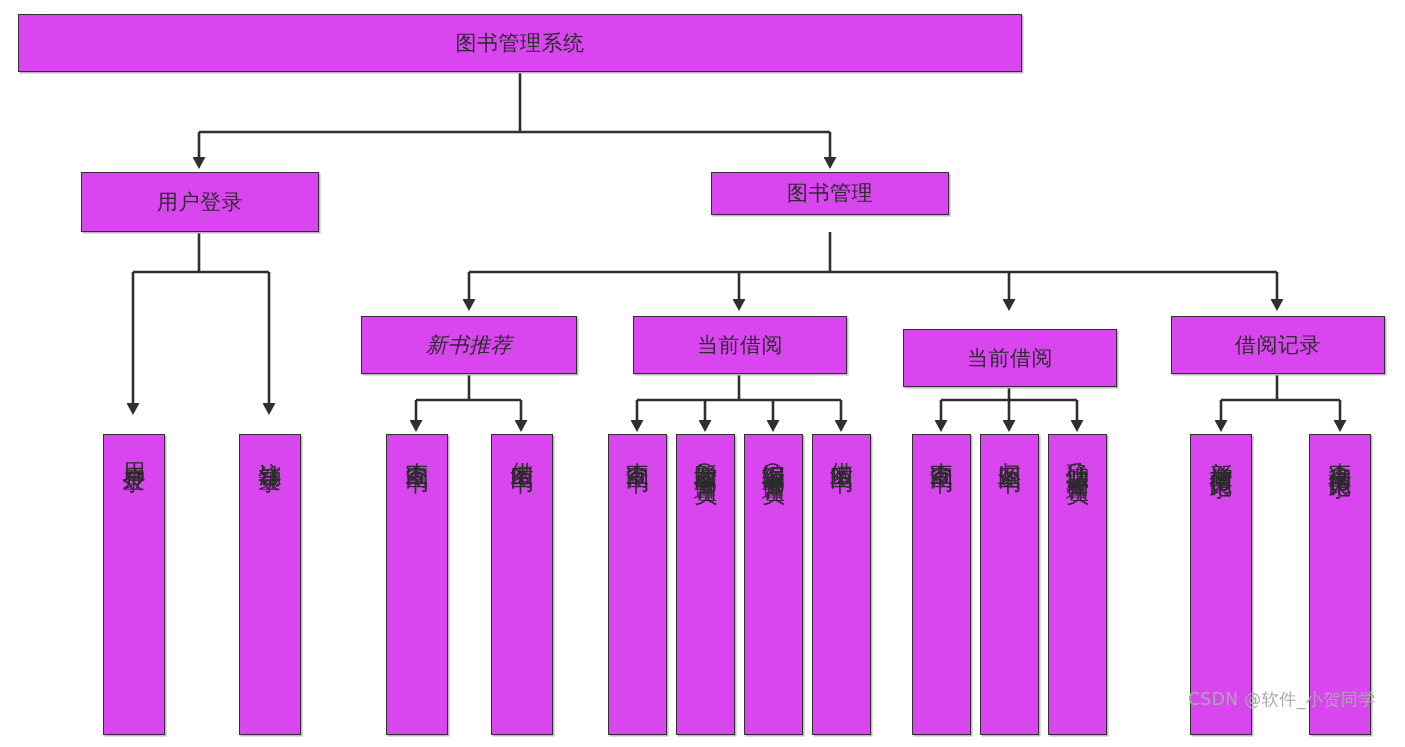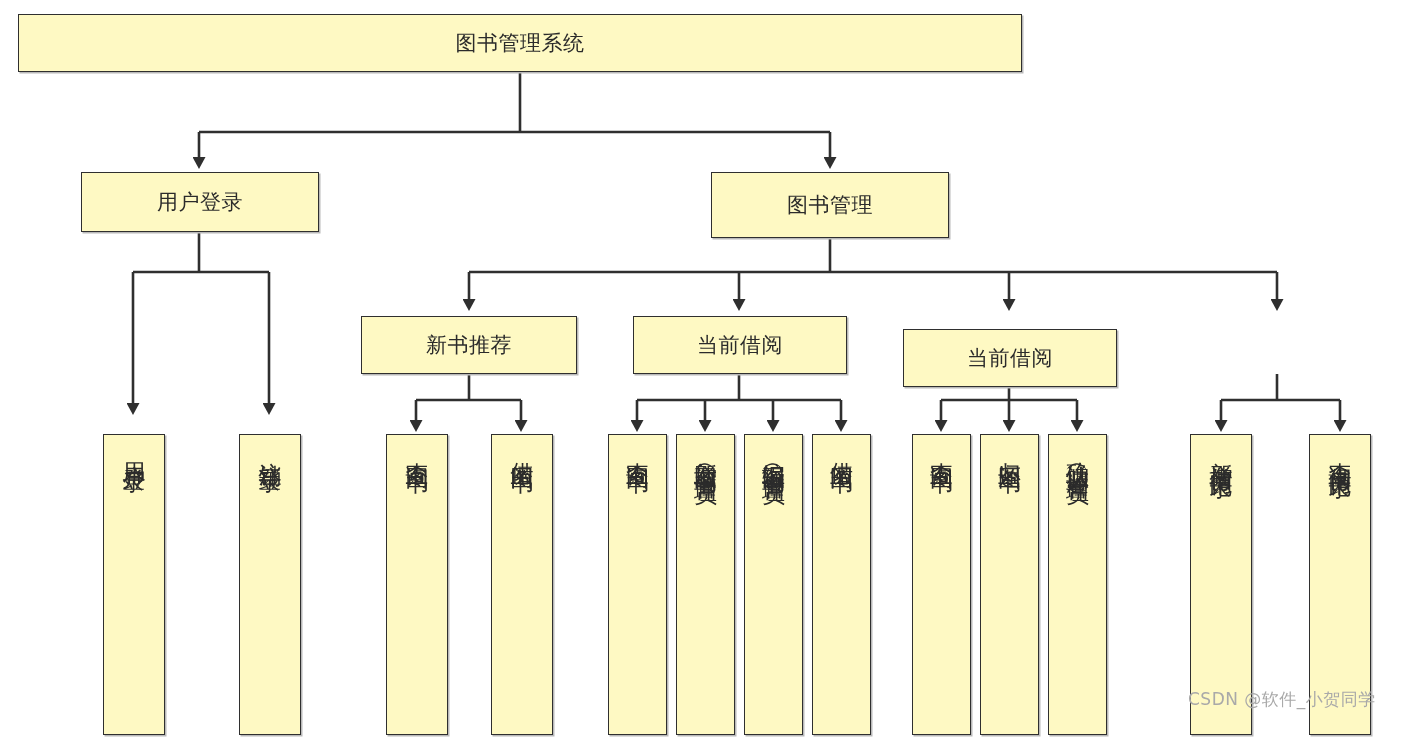--- a/index.html
+++ b/index.html
@@ -21,21 +21,21 @@
     position: absolute;
     left: 0;
     top: 0;
     width: 1405px;
     height: 747px;
     pointer-events: none;
   }
   .node {
     position: absolute;
     box-sizing: border-box;
-    background: #fef9c3;
+    background: #d946ef;
     border: 1.6px solid #2f2f2f;
     box-shadow: 1.5px 1.5px 0 0 #b9b9b9;
     display: flex;
     align-items: center;
     justify-content: center;
   }
   .node .lbl {
     color: #2b2b2b;
     line-height: 1.18;
     letter-spacing: 0.5px;
@@ -123,32 +123,35 @@
     </g>
   </svg>
 
   <div class="node horiz" style="left:18px; top:14px; width:1004px; height:58px;">
     <span class="lbl">图书管理系统</span>
   </div>
 
   <div class="node horiz" style="left:81px; top:172px; width:238px; height:60px;">
     <span class="lbl">用户登录</span>
   </div>
-  <div class="node horiz" style="left:711px; top:172px; width:238px; height:66px;">
+  <div class="node horiz" style="left:711px; top:172px; width:238px; height:43px;">
     <span class="lbl">图书管理</span>
   </div>
 
-  <div class="node horiz" style="left:361px; top:316px; width:216px; height:58px;">
+  <div class="node horiz" style="left:361px; top:316px; width:216px; height:58px;font-style:italic;">
     <span class="lbl">新书推荐</span>
   </div>
   <div class="node horiz" style="left:633px; top:316px; width:214px; height:58px;">
     <span class="lbl">当前借阅</span>
   </div>
   <div class="node horiz" style="left:903px; top:316px; width:214px; height:58px;margin-top:13px;">
     <span class="lbl">当前借阅</span>
+  </div>
+  <div class="node horiz" style="left:1171px; top:316px; width:214px; height:58px;">
+    <span class="lbl">借阅记录</span>
   </div>
 
   <div class="node vert" style="left:103px; top:434px; width:62px; height:301px;">
     <span class="lbl">用户登录</span>
   </div>
   <div class="node vert" style="left:239px; top:434px; width:62px; height:301px;">
     <span class="lbl">注销登录</span>
   </div>
 
   <div class="node vert" style="left:386px; top:434px; width:62px; height:301px;">

